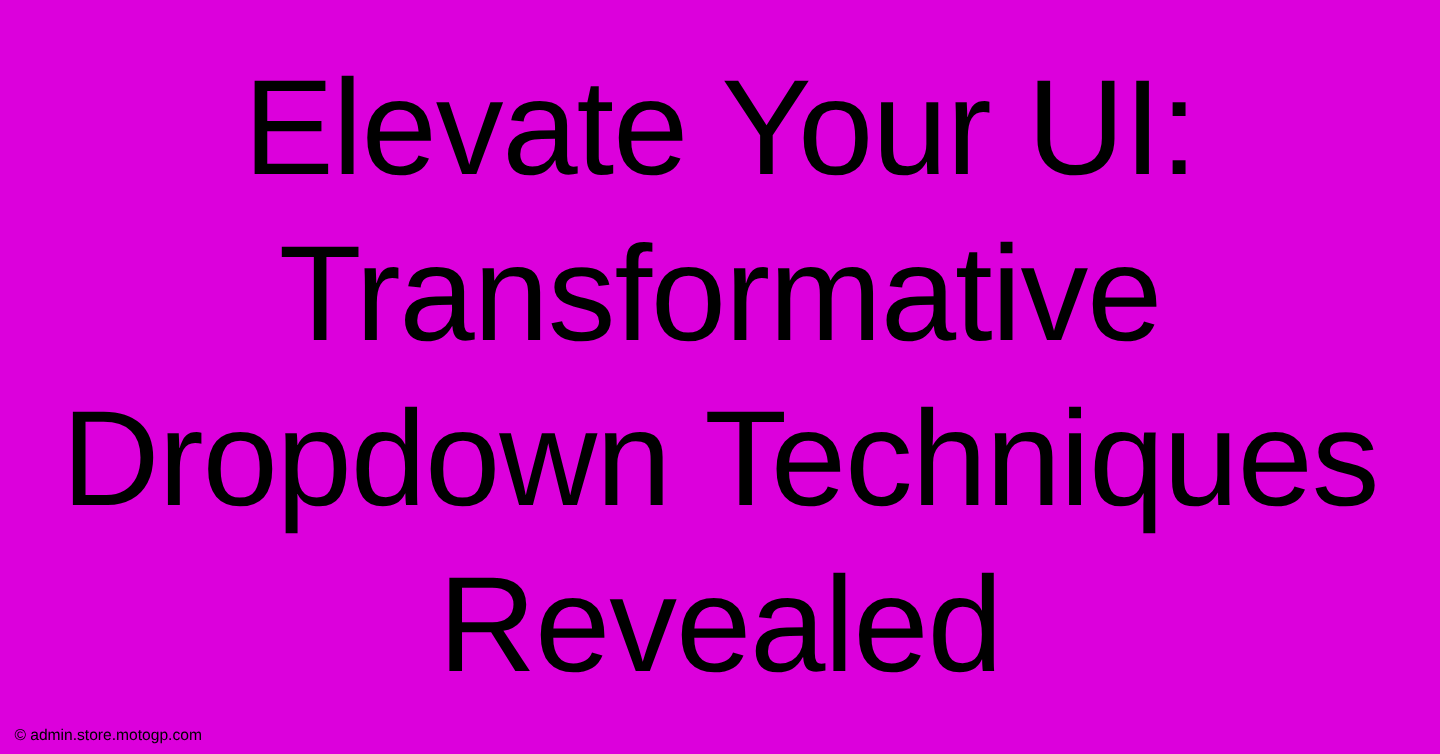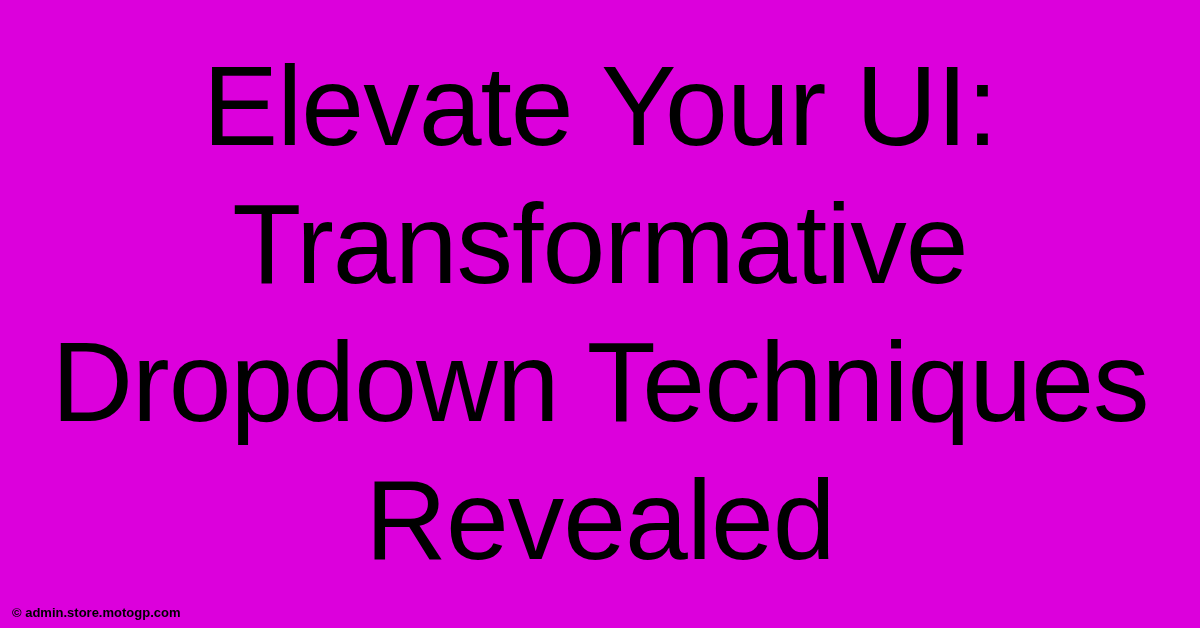--- a/index.html
+++ b/index.html
@@ -28,20 +28,20 @@
       font-weight: 400;
       padding: 0 12px;
       letter-spacing: -1px;
     }
     .footer {
       position: absolute;
       bottom: 8px;
       left: 12px;
       font-size: 13px;
       color: #000000;
-      font-weight: 700;
+      font-weight: 400;
     }
   </style>
 </head>
 <body>
 
 <div class="headline">Elevate Your UI: Transformative Dropdown Techniques Revealed</div>
 <div class="footer">© admin.store.motogp.com</div>
 
 </body></html>

